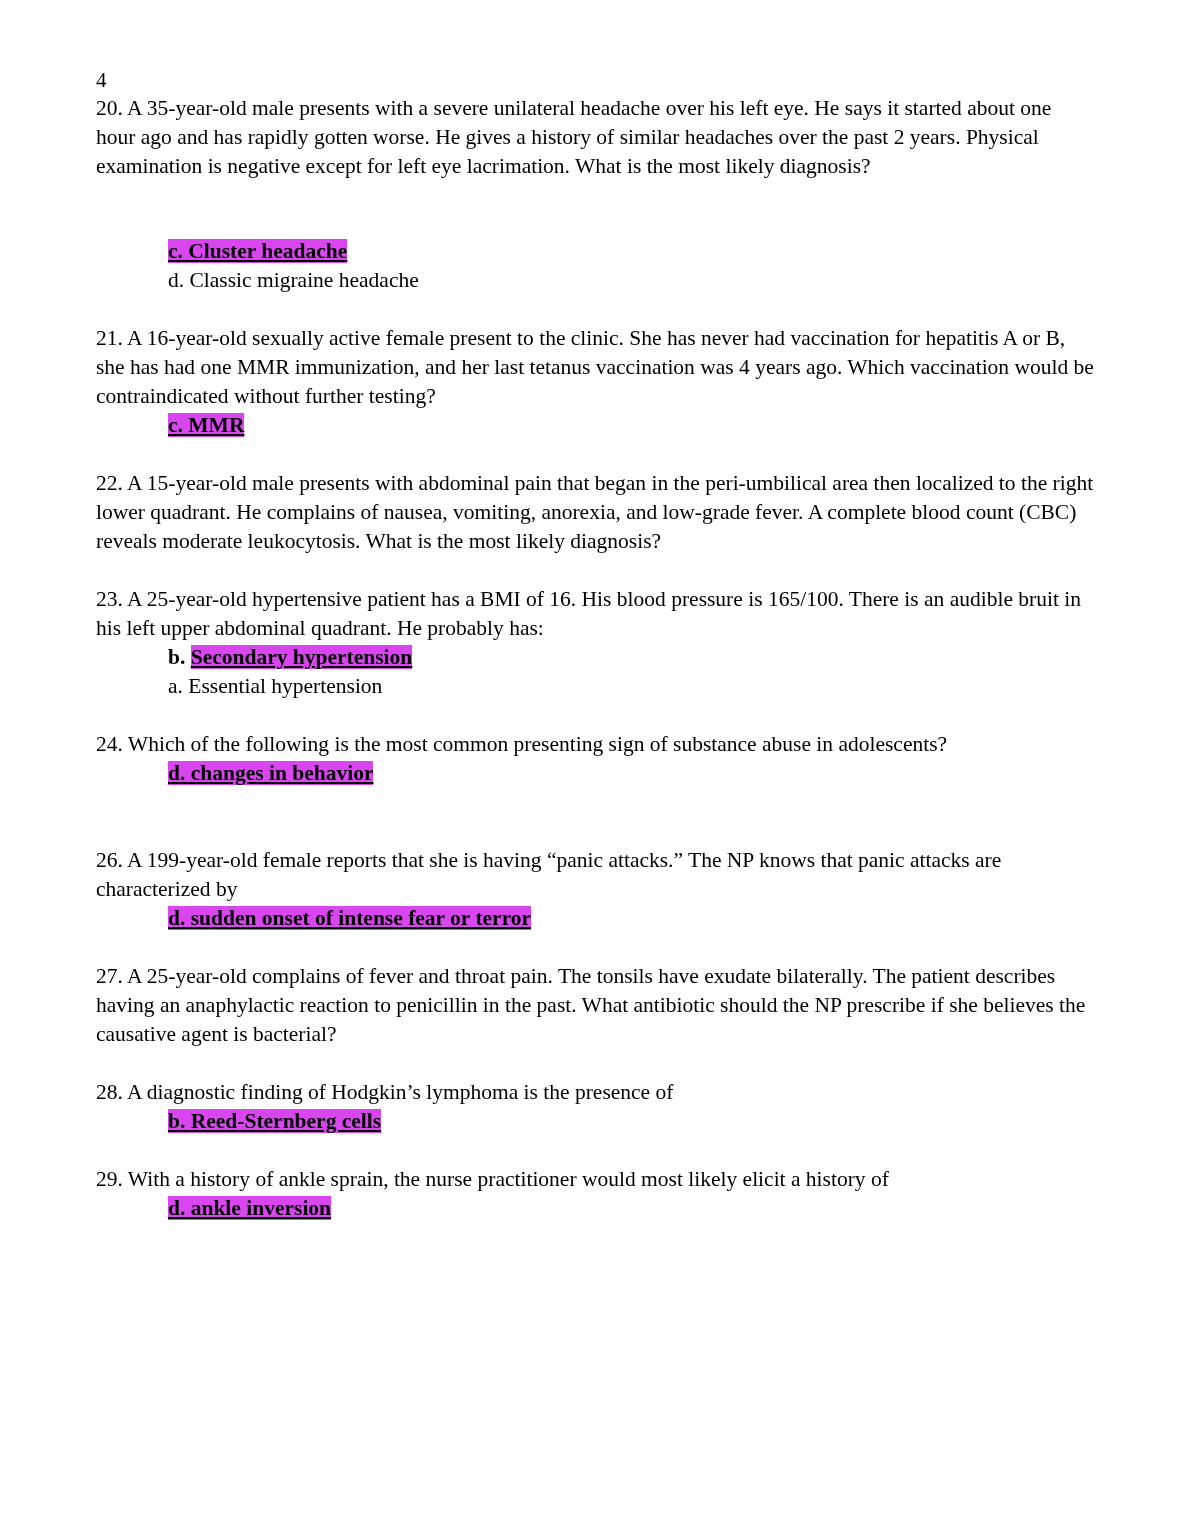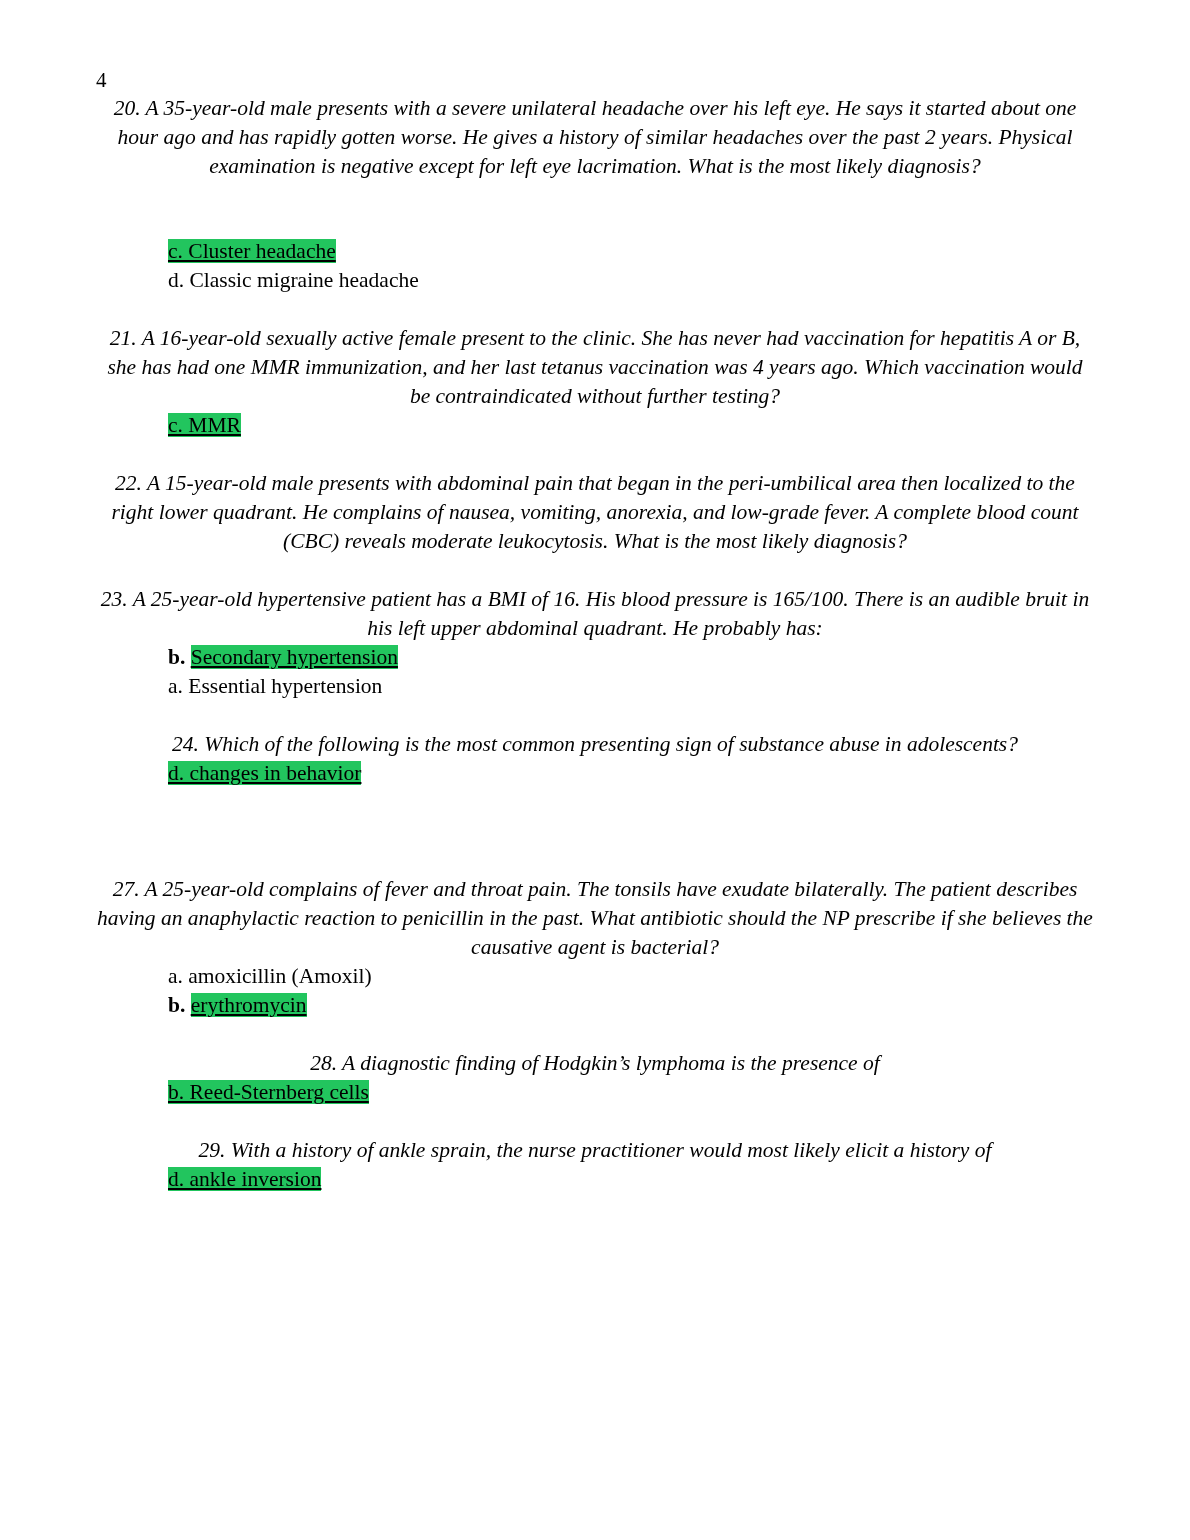--- a/index.html
+++ b/index.html
@@ -21,35 +21,34 @@
   .page-number {
     font-size: 21px;
     line-height: 28px;
   }
   .block {
     margin: 0;
   }
   .qtext {
     font-size: 21.5px;
     line-height: 29px;
-    text-align: center;
-    font-style: italic;
+    text-align: left;
   }
   .answers {
     margin-left: 72px;
   }
   .ans {
     font-size: 21.5px;
     line-height: 29px;
     white-space: nowrap;
   }
   .hl {
-    background: #22c55e;
+    background: #d946ef;
     text-decoration: underline;
-    font-weight: normal;
+    font-weight: bold;
   }
   .lbl-bold {
     font-weight: bold;
   }
   .gap-lg { height: 56px; }
   .gap-md { height: 29px; }
 </style>
 </head>
 <body>
 
@@ -100,29 +99,31 @@
     </div>
   </div>
 
   <div class="gap-md"></div>
 
   <div class="block">
   </div>
 
   <div class="gap-md"></div>
 
+  <div class="block">
+    <div class="qtext">26. A 199-year-old female reports that she is having “panic attacks.” The NP knows that panic attacks are characterized by</div>
+    <div class="answers">
+      <div class="ans"><span class="hl">d. sudden onset of intense fear or terror</span></div>
+    </div>
+  </div>
 
   <div class="gap-md"></div>
 
   <div class="block">
     <div class="qtext">27. A 25-year-old complains of fever and throat pain. The tonsils have exudate bilaterally. The patient describes having an anaphylactic reaction to penicillin in the past. What antibiotic should the NP prescribe if she believes the causative agent is bacterial?</div>
-    <div class="answers">
-      <div class="ans"><span>a. amoxicillin (Amoxil)</span></div>
-      <div class="ans"><span class="lbl-bold">b.</span> <span class="hl">erythromycin</span></div>
-    </div>
   </div>
 
   <div class="gap-md"></div>
 
   <div class="block">
     <div class="qtext">28. A diagnostic finding of Hodgkin’s lymphoma is the presence of</div>
     <div class="answers">
       <div class="ans"><span class="hl">b. Reed-Sternberg cells</span></div>
     </div>
   </div>

